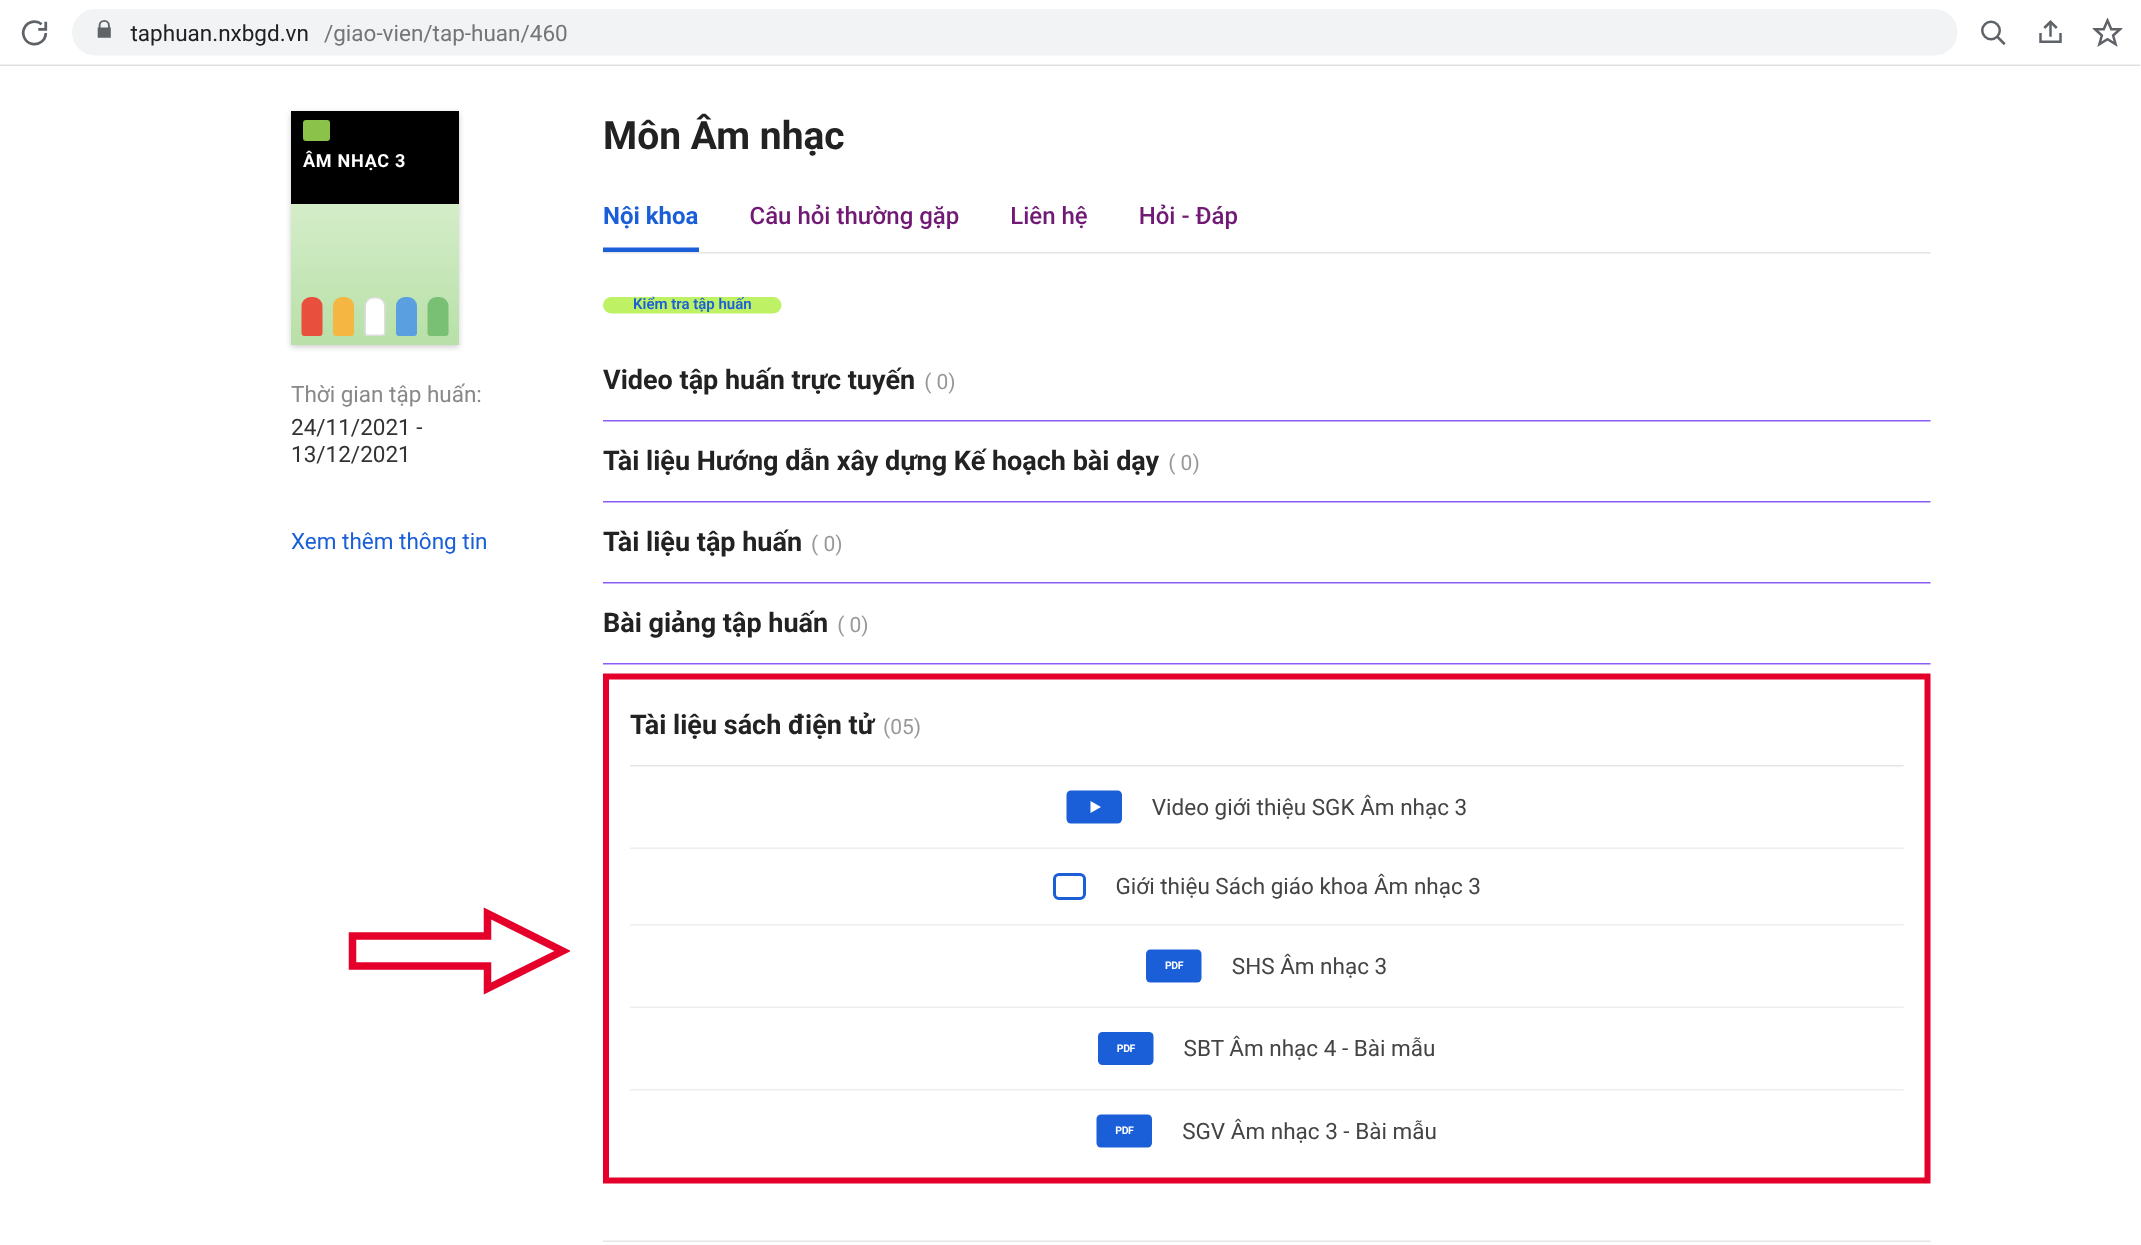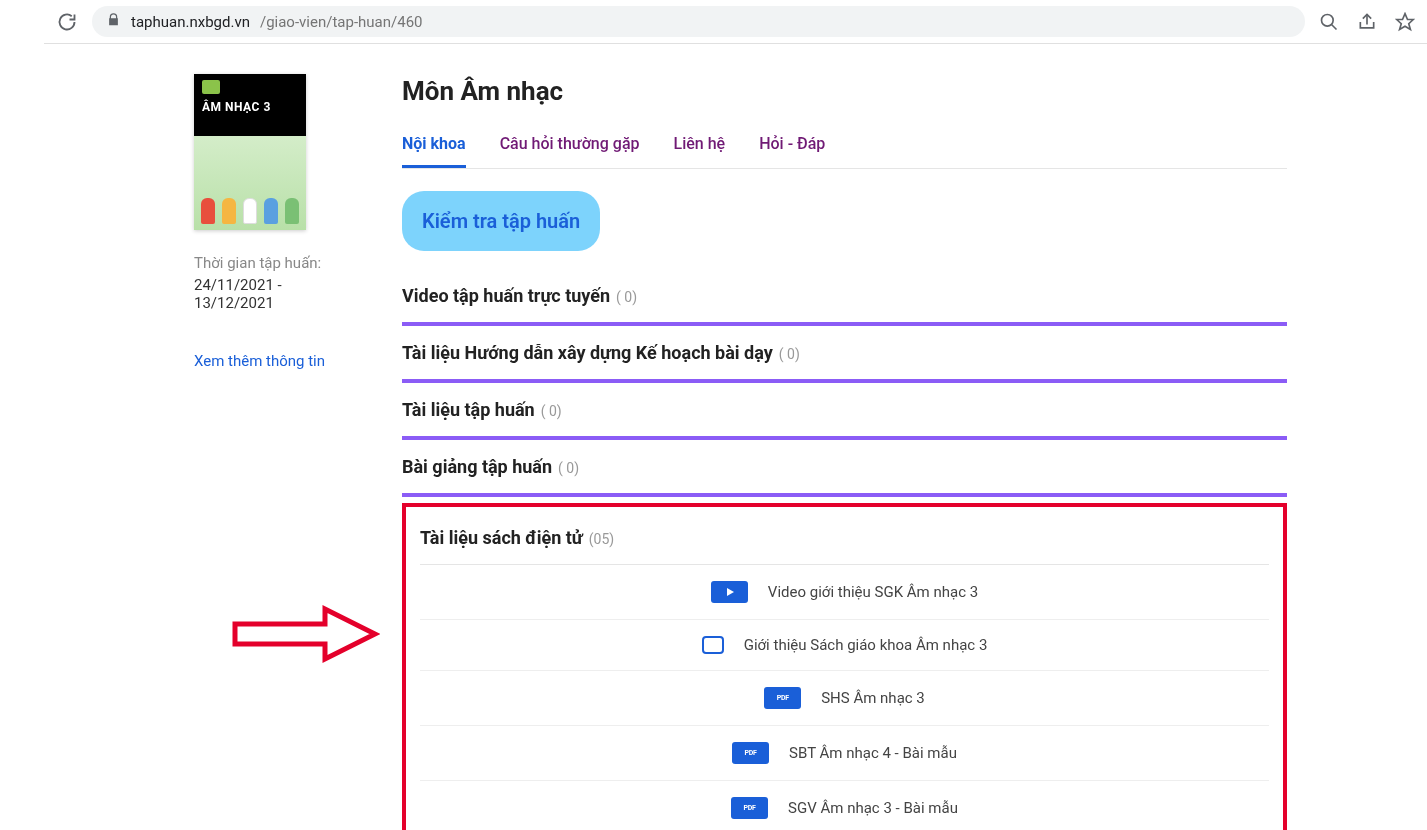--- a/index.html
+++ b/index.html
@@ -1,19 +1,19 @@
 <!DOCTYPE html>
 <html><head>
 <meta charset="utf-8">
 <style>
   * { box-sizing: border-box; margin: 0; padding: 0; }
   body { font-family: -apple-system, BlinkMacSystemFont, "Segoe UI", Roboto, Arial, sans-serif; background: #fff; color: #333; }
   
   
-  .browser-bar { display: flex; align-items: center; padding: 6px 12px; gap: 14px; border-bottom: 1px solid #e0e0e0; height: 44px; margin-left: 44px; }
+  .browser-bar { display: flex; align-items: center; padding: 6px 12px; gap: 14px; border-bottom: 1px solid #e0e0e0; height: 44px; }
   .reload-btn { width: 22px; height: 22px; display:flex; align-items:center; justify-content:center; color:#5f6368; cursor:pointer; }
   .addr-box { flex: 1; display: flex; align-items: center; background: #f1f3f4; border-radius: 20px; padding: 6px 14px; gap: 10px; font-size: 15px; color:#202124; }
   .addr-box .lock { color:#5f6368; }
   .addr-box .url-path { color:#757575; }
   .chrome-icons { display:flex; gap:18px; color:#5f6368; align-items:center; }
   .chrome-icons span, .chrome-icons svg { width:20px; height:20px; display:flex; align-items:center; justify-content:center; }
 
   
   .page { display:flex; padding: 20px 140px 40px 140px; gap: 42px; }
   .sidebar { width: 220px; flex-shrink:0; padding-top: 10px; }
@@ -39,24 +39,24 @@
 
   
   .page-title { font-size:26px; font-weight:700; color:#222; margin-bottom:28px; }
 
   
   .tabs { display:flex; gap:34px; border-bottom:1px solid #e5e5e5; margin-bottom:22px; }
   .tab { font-size:16px; color:#701a75; padding-bottom:12px; cursor:pointer; font-weight:500; }
   .tab.active { color:#1a5fd8; border-bottom:3px solid #1a5fd8; font-weight:700; }
 
   
-  .pill-btn { display:inline-block; background:#7dd3fc; color:#1a5fd8; font-size:20px; font-weight:600; padding:18px 20px; border-radius:22px; margin-bottom:18px; cursor:pointer; }
-
-  
-  .section { padding:16px 0; border-bottom:4px solid #8b5cf6; }
+  .pill-btn { display:inline-block; background:#bef264; color:#1a5fd8; font-size:10px; font-weight:600; padding:0 20px; border-radius:22px; margin-bottom:18px; cursor:pointer; }
+
+  
+  .section { padding:16px 0; border-bottom:1px solid #8b5cf6; }
   .section-header { font-size:18px; font-weight:700; color:#222; display:flex; align-items:baseline; gap:6px; }
   .section-header .count { font-size:14px; font-weight:400; color:#999; }
 
   
   .highlight-box { border:4px solid #e4002b; padding:10px 14px 4px 14px; margin-top:6px; margin-bottom:6px; }
   .highlight-box .section { border-bottom:1px solid #e5e5e5; }
   .highlight-box .section:first-child { padding-top:10px; }
 
   
   .doc-item { display:flex; align-items:center; gap:20px; padding:16px 0; border-bottom:1px solid #eee; cursor:pointer;justify-content:center; }

